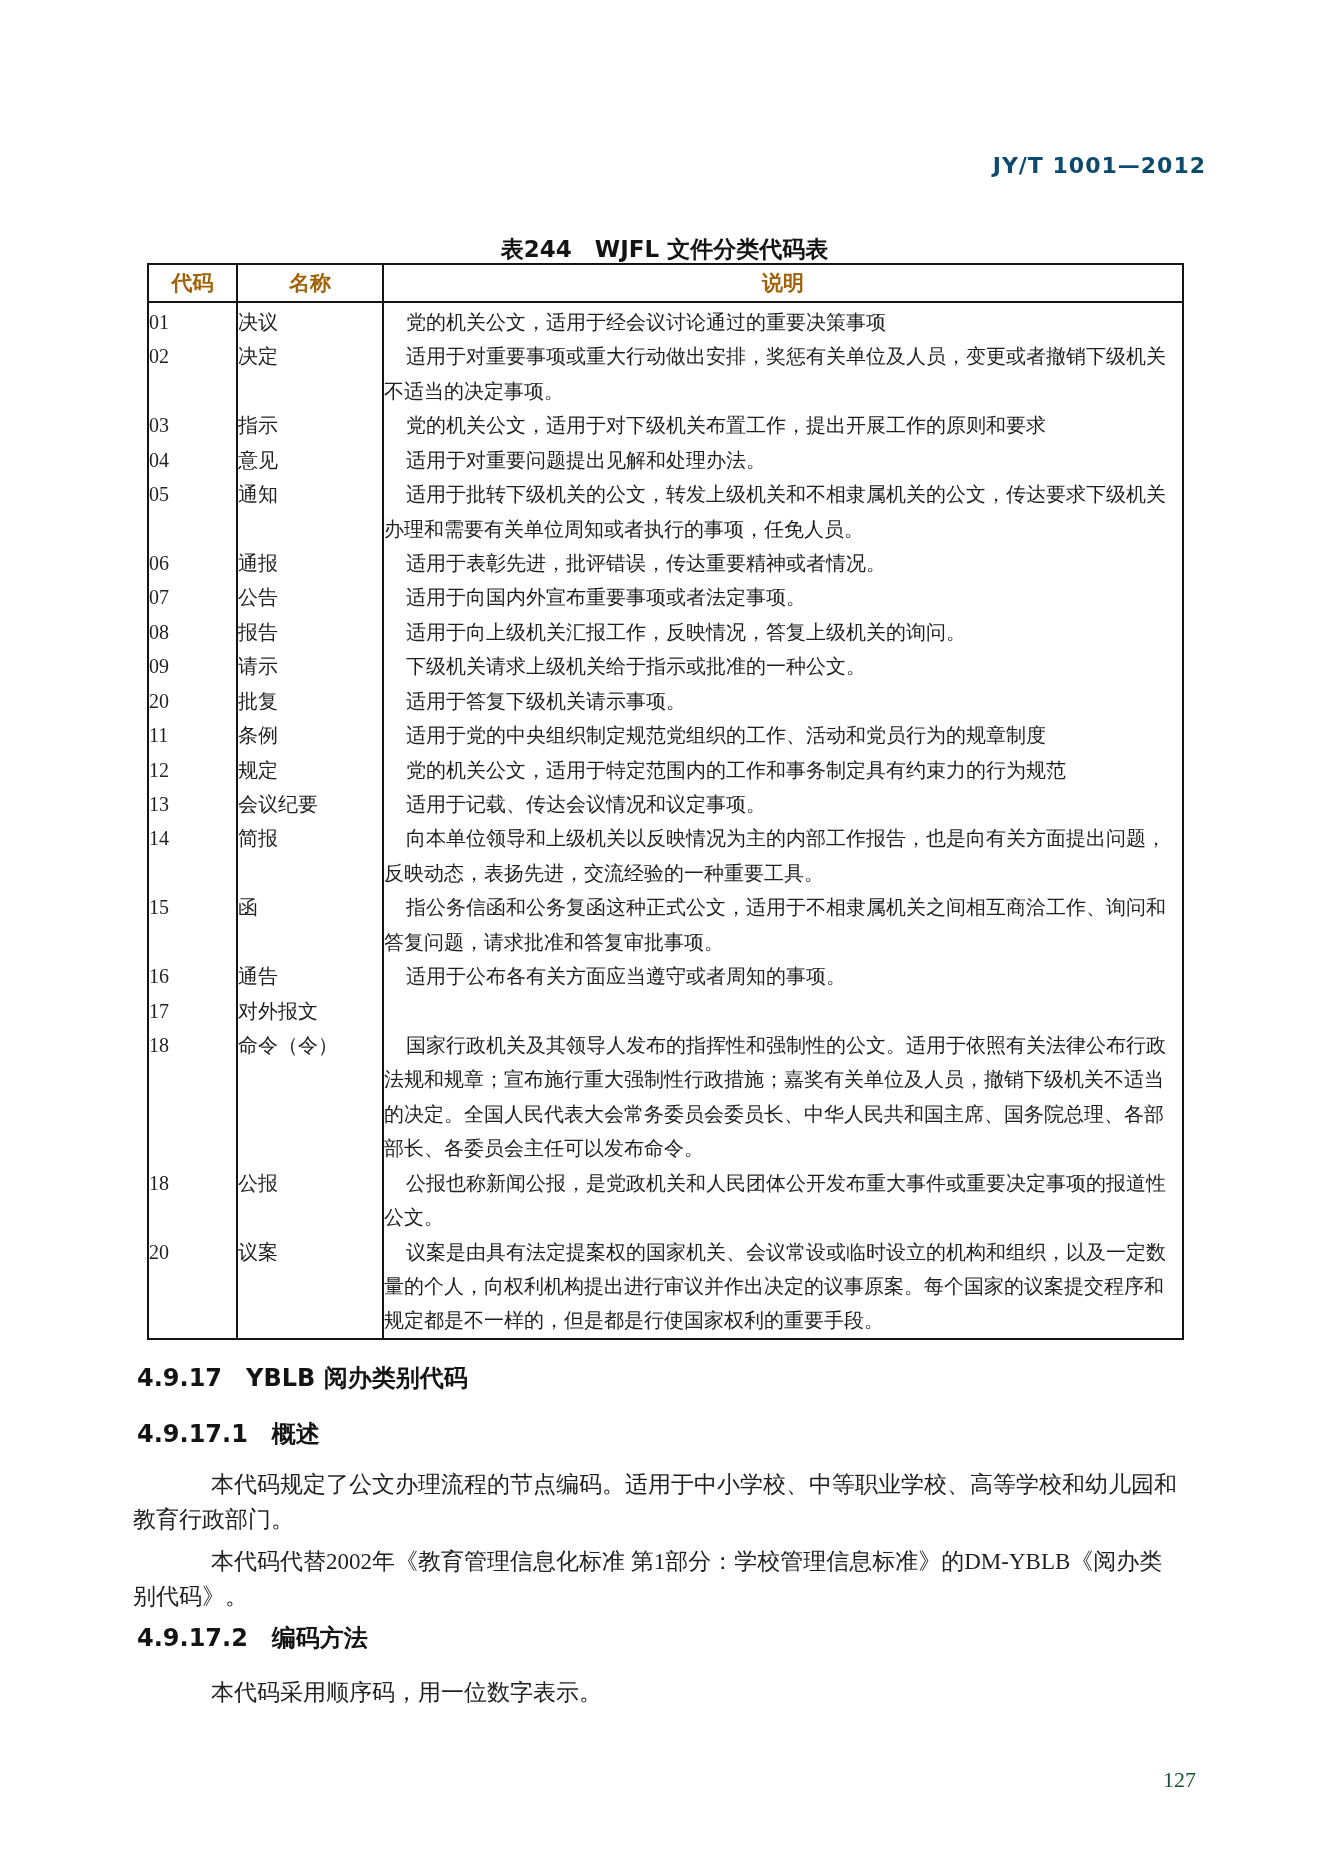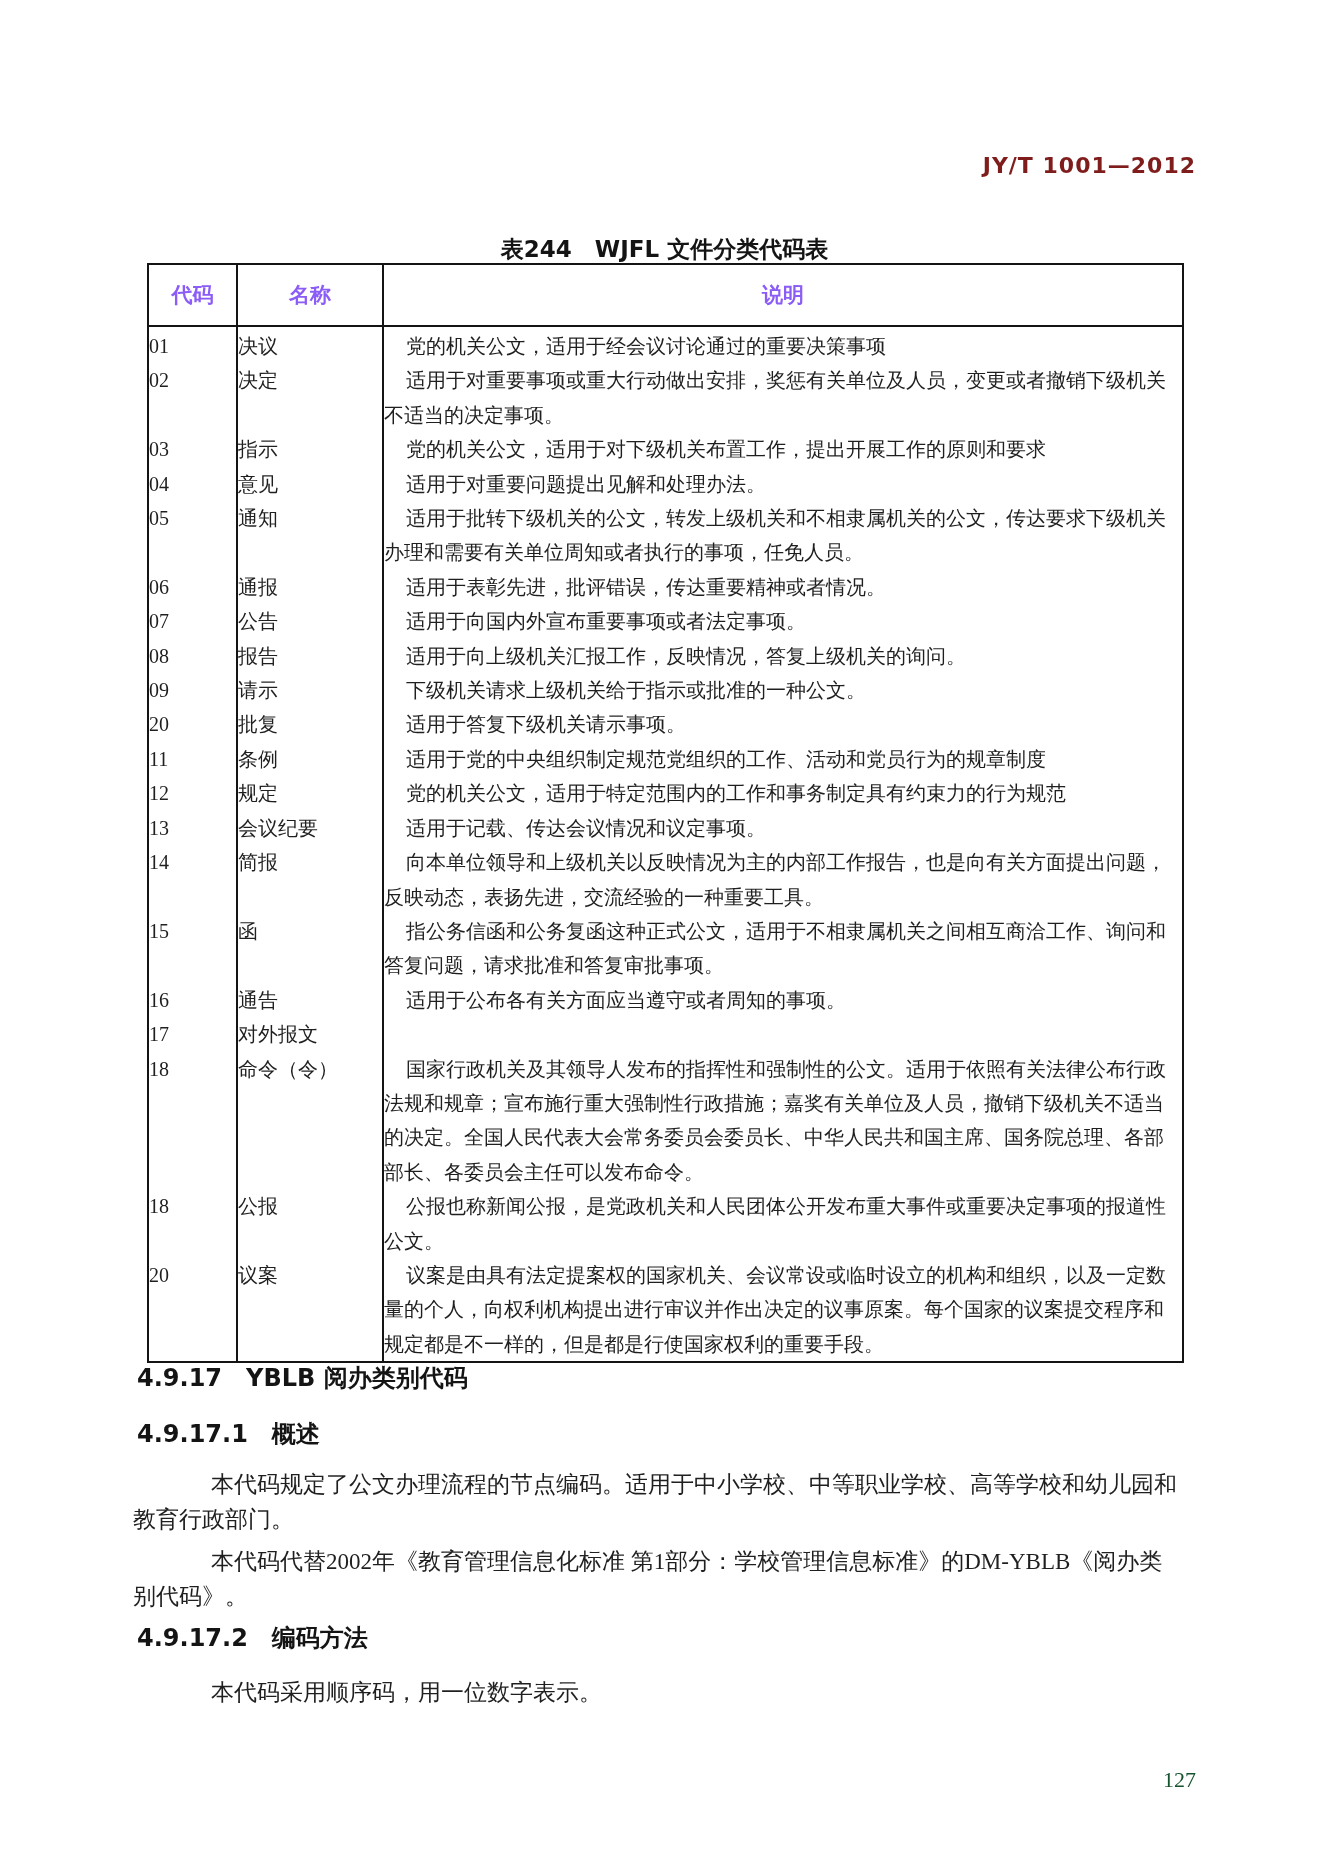--- a/index.html
+++ b/index.html
@@ -6,44 +6,44 @@
   .page {
     position:relative;
     width:1323px; height:1871px;
     margin:0 auto;
     background:#ffffff;
     color:#1f1f1f;
     font-family:"Liberation Serif","DejaVu Serif",serif;
     overflow:hidden;
   }
   .doc-number {
-    position:absolute; top:153px; right:127px;
+    position:absolute; top:153px; right:117px;
     font-family:"DejaVu Sans","Liberation Sans",sans-serif;
-    font-weight:bold; font-size:22px; letter-spacing:1px; color:#7f1d1d;
+    font-weight:bold; font-size:22px; letter-spacing:1px; color:#0c4a6e;
   }
   .table-title {
     position:absolute; top:209px; left:147px; width:1035px;
     text-align:center;
     font-family:"DejaVu Sans","Liberation Sans",sans-serif;
     font-weight:bold; font-size:23px; color:#141414;
     white-space:pre-wrap;
     margin-top:25px;
   }
   table.codes {
     position:absolute; top:263px; left:147px;
     width:1035px; height:1077px;
     border-collapse:collapse; table-layout:fixed;
     border:2px solid #141414;
   }
   table.codes th {
     height:36px;
     border-bottom:2px solid #141414;
     font-family:Liberation Mono, monospace;
-    font-weight:bold; font-size:21px; color:#8b5cf6;
-    text-align:center; vertical-align:middle; padding:12px;
+    font-weight:bold; font-size:21px; color:#a16207;
+    text-align:center; vertical-align:middle; padding:0;
   }
   table.codes td {
     vertical-align:top; padding:0;
     font-size:20px; line-height:34.4px; color:#1f1f1f;
     overflow-wrap:anywhere;
   }
   .col-code { width:89px; }
   .col-name { width:146px; }
   .col-desc { width:800px; }
   td.code, th.code { border-right:2px solid #141414; }

